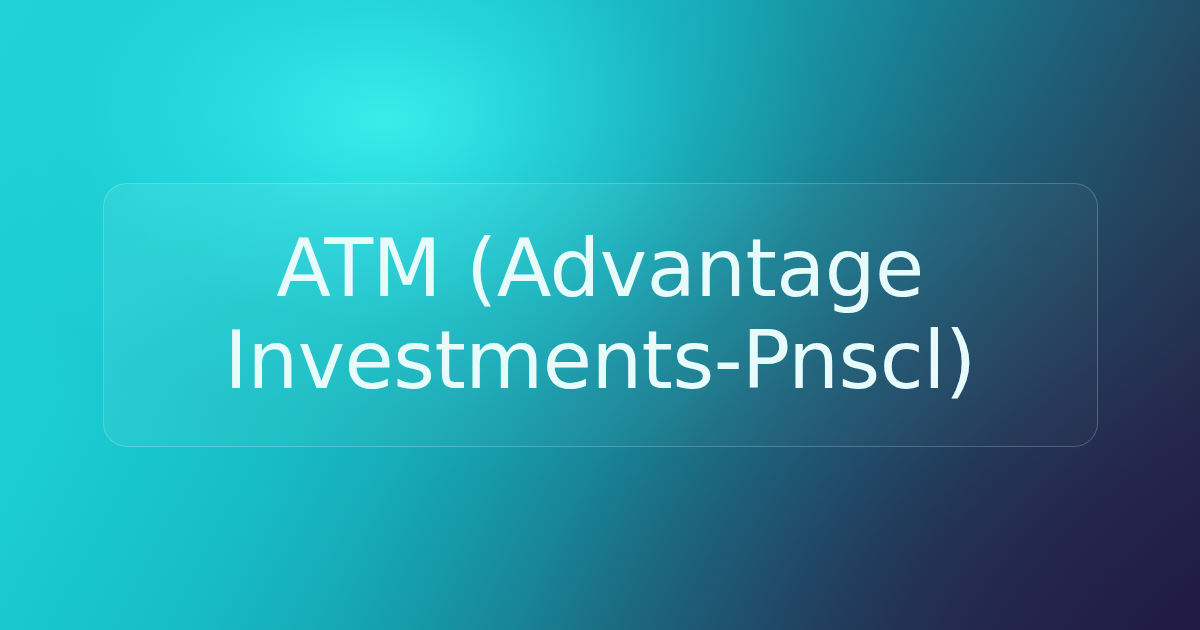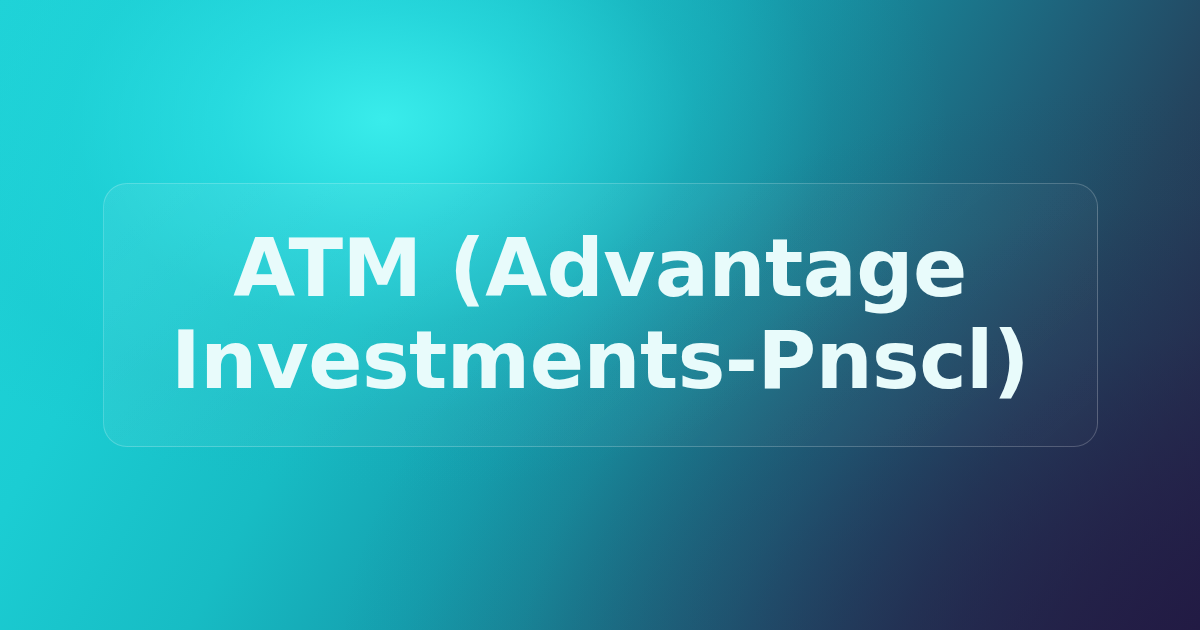--- a/index.html
+++ b/index.html
@@ -96,21 +96,21 @@
     align-items: center;
     justify-content: center;
     padding: 0 46px;
   }
 
   
   .card-title {
     margin: 0;
     font-family: "DejaVu Sans", "Liberation Sans", sans-serif;
     font-size: 80px;
-    font-weight: 700;
+    font-weight: 400;
     line-height: 92px;
     letter-spacing: -0.5px;
     text-align: center;
     color: #e8fbfb;
     text-rendering: optimizeLegibility;
     max-width: 860px;
     word-wrap: break-word;
   }
 </style>
 </head>

